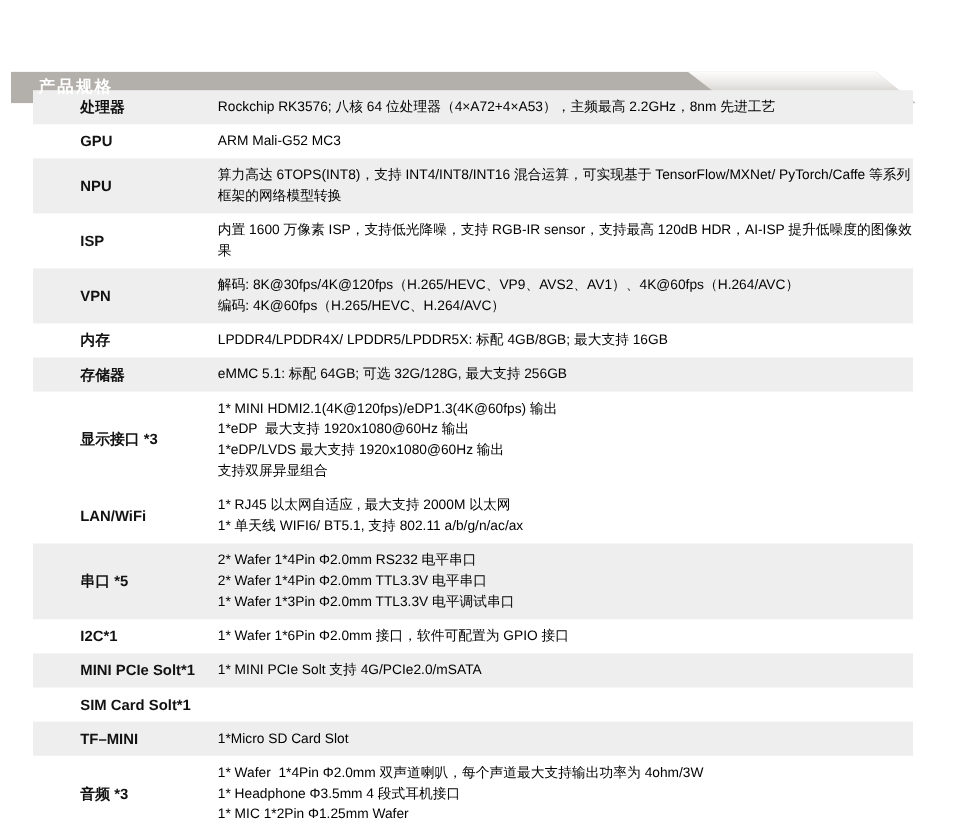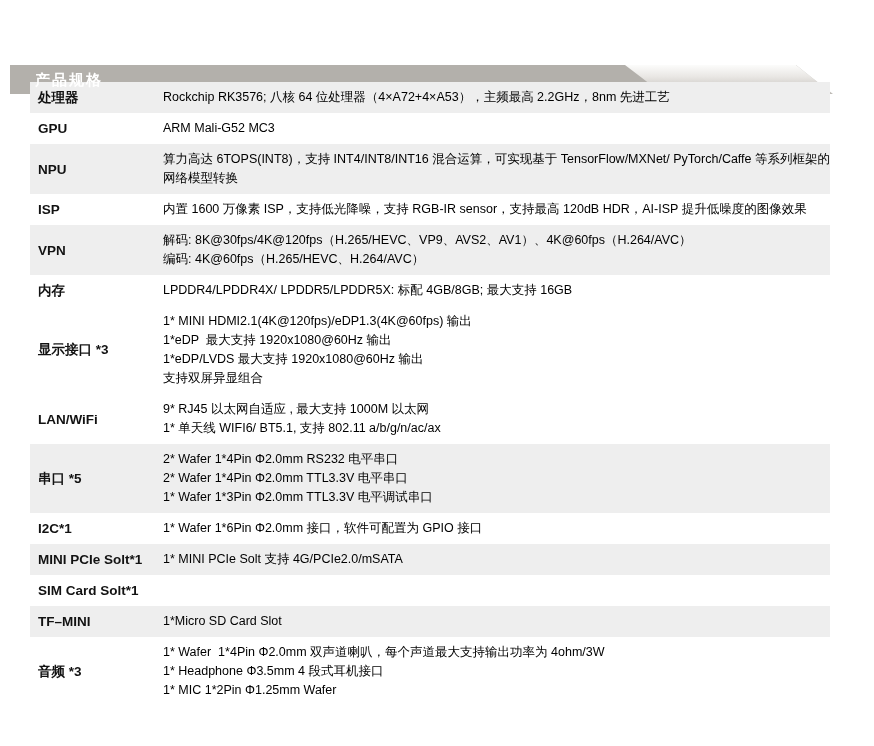--- a/index.html
+++ b/index.html
@@ -66,20 +66,21 @@
     background: #eeeeee;
   }
   .spec-label {
     flex: 0 0 133px;
     width: 133px;
     padding-left: 8px;
     box-sizing: border-box;
     font-weight: bold;
     font-size: 13.5px;
     color: #121212;
+    margin-left: 35px;
   }
   .spec-value {
     flex: 1;
     padding: 6px 0;
     font-size: 12.5px;
     color: #000000;
   }
   .spec-line {
     line-height: 19px;
     white-space: pre-wrap;
@@ -133,36 +134,42 @@
         </div>
   </div>
 
   <div class="spec-row">
     <div class="spec-label">内存</div>
     <div class="spec-value">
           <div class="spec-line">LPDDR4/LPDDR4X/ LPDDR5/LPDDR5X: 标配 4GB/8GB; 最大支持 16GB</div>
         </div>
   </div>
 
+  <div class="spec-row shaded">
+    <div class="spec-label">存储器</div>
+    <div class="spec-value">
+          <div class="spec-line">eMMC 5.1: 标配 64GB; 可选 32G/128G, 最大支持 256GB</div>
+        </div>
+  </div>
 
   <div class="spec-row">
     <div class="spec-label">显示接口 *3</div>
     <div class="spec-value">
           <div class="spec-line">1* MINI HDMI2.1(4K@120fps)/eDP1.3(4K@60fps) 输出</div>
           <div class="spec-line">1*eDP  最大支持 1920x1080@60Hz 输出</div>
           <div class="spec-line">1*eDP/LVDS 最大支持 1920x1080@60Hz 输出</div>
           <div class="spec-line">支持双屏异显组合</div>
         </div>
   </div>
 
 
   <div class="spec-row">
     <div class="spec-label">LAN/WiFi</div>
     <div class="spec-value">
-          <div class="spec-line">9* RJ45 以太网自适应 , 最大支持 1000M 以太网</div>
+          <div class="spec-line">1* RJ45 以太网自适应 , 最大支持 2000M 以太网</div>
           <div class="spec-line">1* 单天线 WIFI6/ BT5.1, 支持 802.11 a/b/g/n/ac/ax</div>
         </div>
   </div>
 
   <div class="spec-row shaded">
     <div class="spec-label">串口 *5</div>
     <div class="spec-value">
           <div class="spec-line">2* Wafer 1*4Pin Φ2.0mm RS232 电平串口</div>
           <div class="spec-line">2* Wafer 1*4Pin Φ2.0mm TTL3.3V 电平串口</div>
           <div class="spec-line">1* Wafer 1*3Pin Φ2.0mm TTL3.3V 电平调试串口</div>

